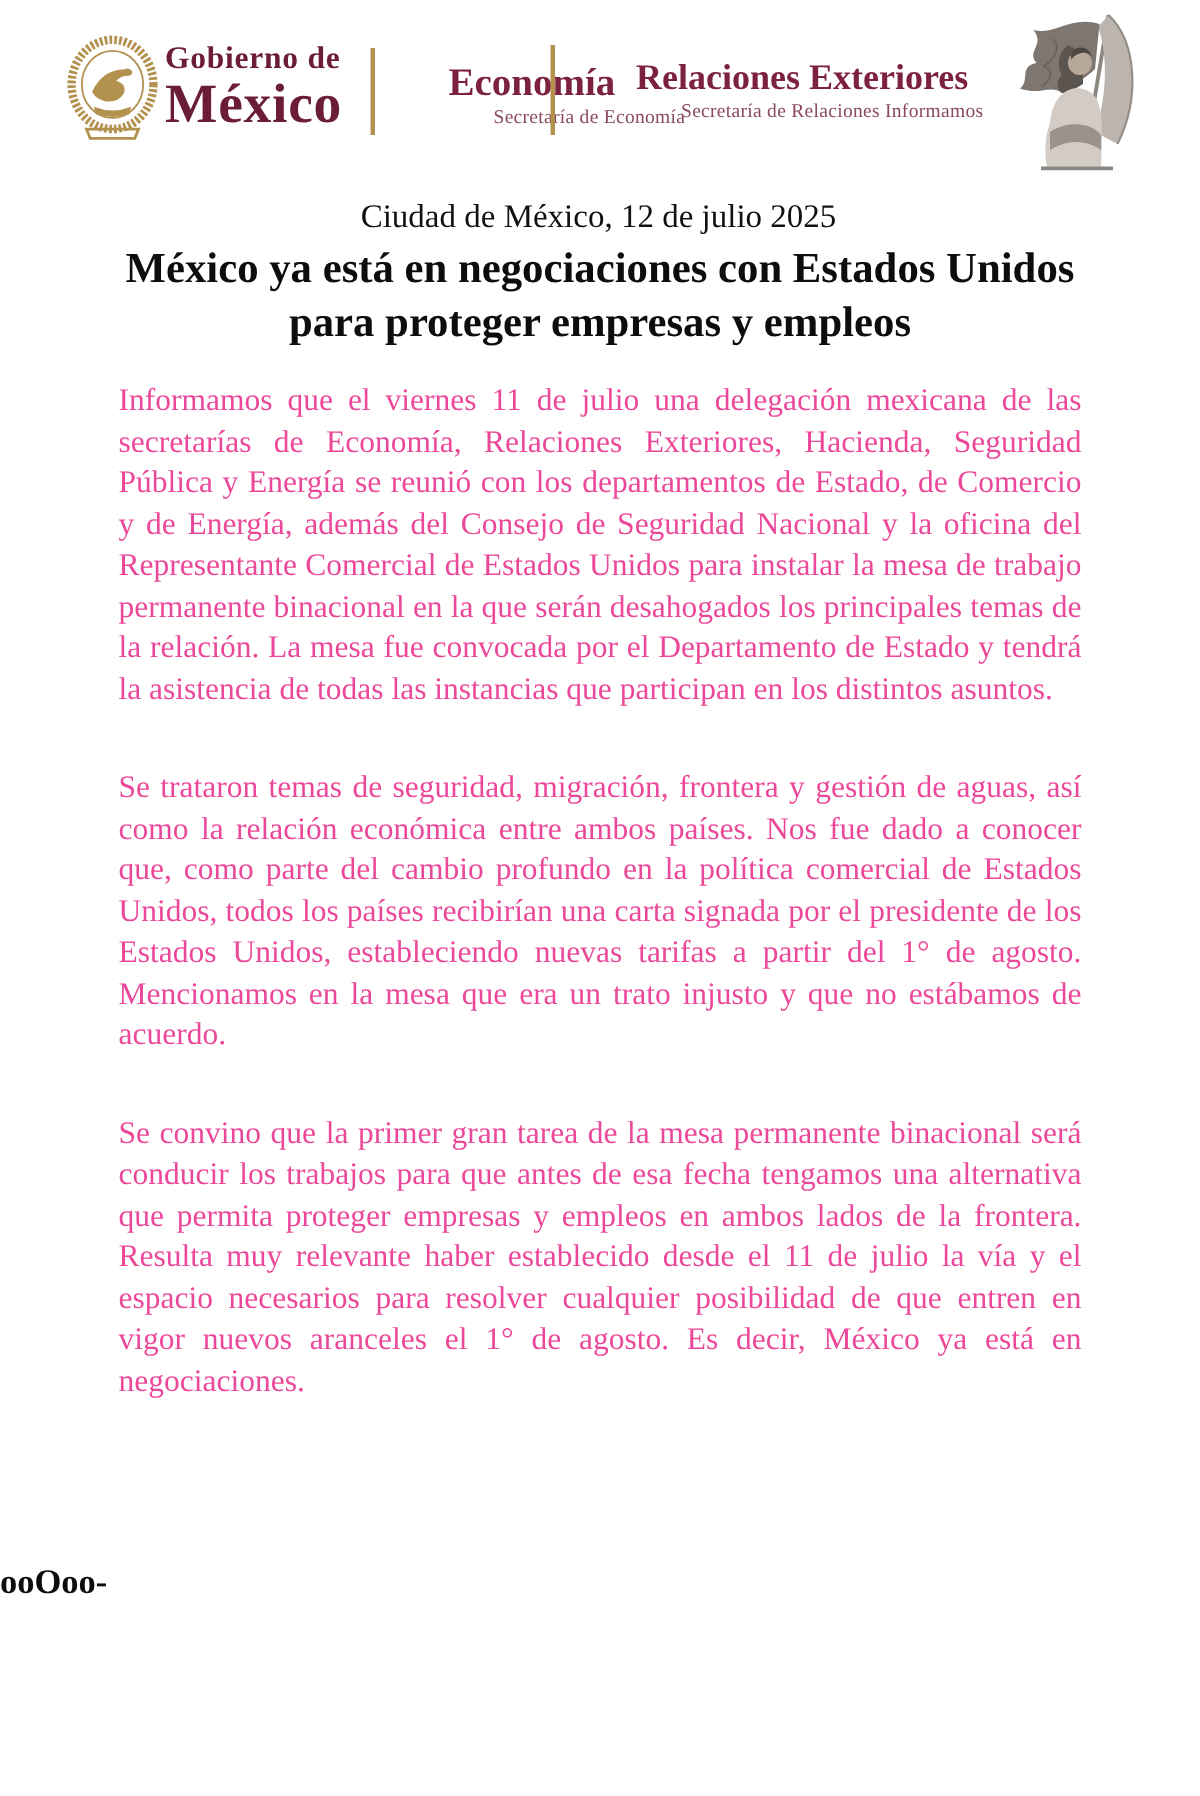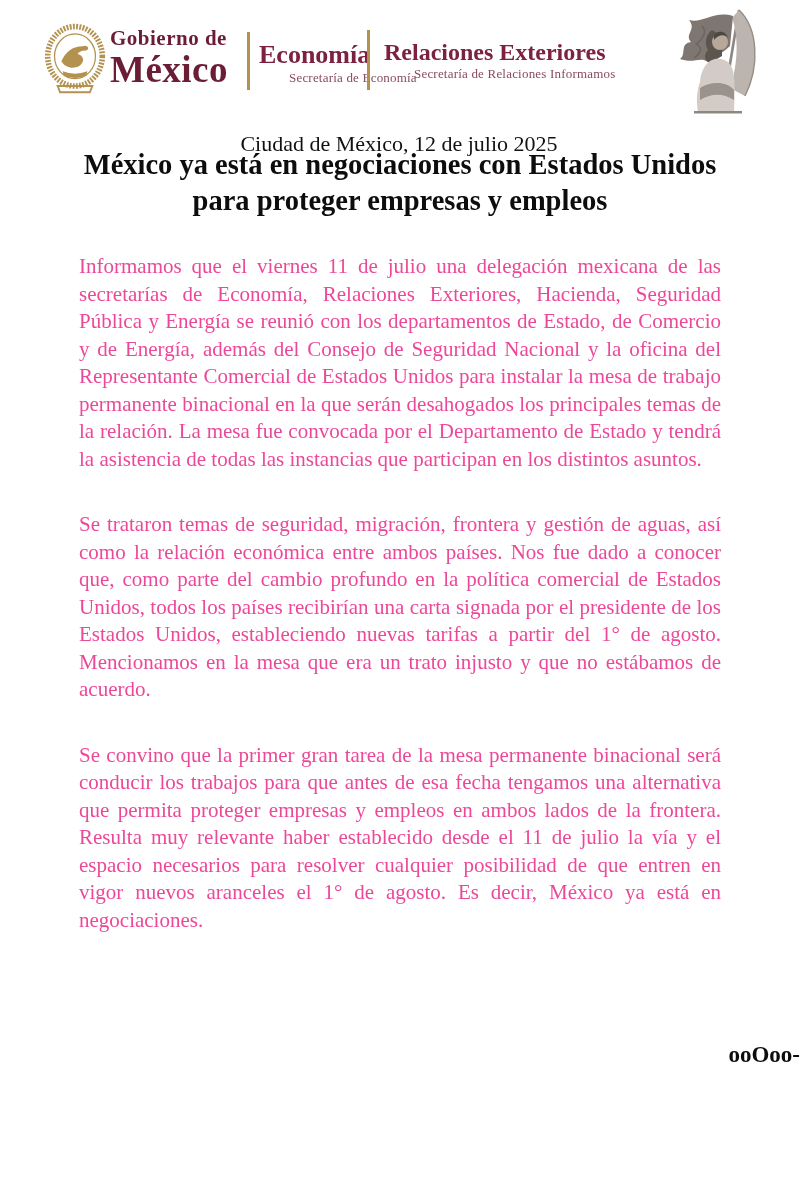--- a/index.html
+++ b/index.html
@@ -14,49 +14,49 @@
   }
   
   .gov-header{position:absolute;left:0;top:0;width:100%;height:120px;}
   .seal{position:absolute;left:44px;top:22px;width:62px;height:76px;}
   .brand{position:absolute;left:110px;top:28px;color:#6b1d36;line-height:1;}
   .brand .l1{font-size:21px;font-weight:bold;letter-spacing:.5px;}
   .brand .l2{font-size:37px;font-weight:bold;margin-top:2px;letter-spacing:.5px;}
   .vdiv{position:absolute;width:3px;background:#b3914f;}
   .vdiv.d1{left:247px;top:32px;height:58px;}
   .vdiv.d2{left:367px;top:30px;height:60px;}
-  .sec{position:absolute;color:#7c2240;line-height:1;}
+  .sec{position:absolute;color:#7c2240;line-height:1;margin-left:40px;}
   .sec.economia{left:259px;top:42px;}
   .sec.economia .name{font-size:26px;font-weight:bold;}
   .sec.sre{left:384px;top:40px;}
   .sec.sre .name{font-size:24px;font-weight:bold;}
   .sec .sub{font-size:13px;font-weight:normal;color:#8a4a5e;margin-top:3px;letter-spacing:.2px;padding-left:30px;}
   .flagbearer{position:absolute;left:642px;top:4px;width:144px;height:112px;}
   
   .dateline{
     position:absolute;left:80px;right:82px;top:131px;
     text-align:center;font-size:22px;color:#111;
   }
   .doc-title{
-    position:absolute;left:70px;right:70px;top:147px;
+    position:absolute;left:70px;right:70px;top:162px;
     text-align:center;font-size:28.5px;font-weight:bold;line-height:1.28;color:#0d0d0d;
     margin:0;
   }
   .body-copy{
     position:absolute;left:79px;right:79px;top:253px;
   }
   .body-copy p{
     margin:0 0 38px 0;
     font-size:21px;line-height:27.5px;
     text-align:justify;text-justify:inter-word;
     color:#ec4899;
   }
   .closing{
     position:absolute;left:0;right:0;top:1042px;
-    text-align:right;font-weight:bold;font-size:23px;color:#0d0d0d;
+    text-align:left;font-weight:bold;font-size:23px;color:#0d0d0d;
   }
   
   .footer{position:absolute;left:0;bottom:0;width:100%;height:120px;}
 </style>
 </head>
 <body>
 
 <div class="page">
 
   <div class="gov-header">

